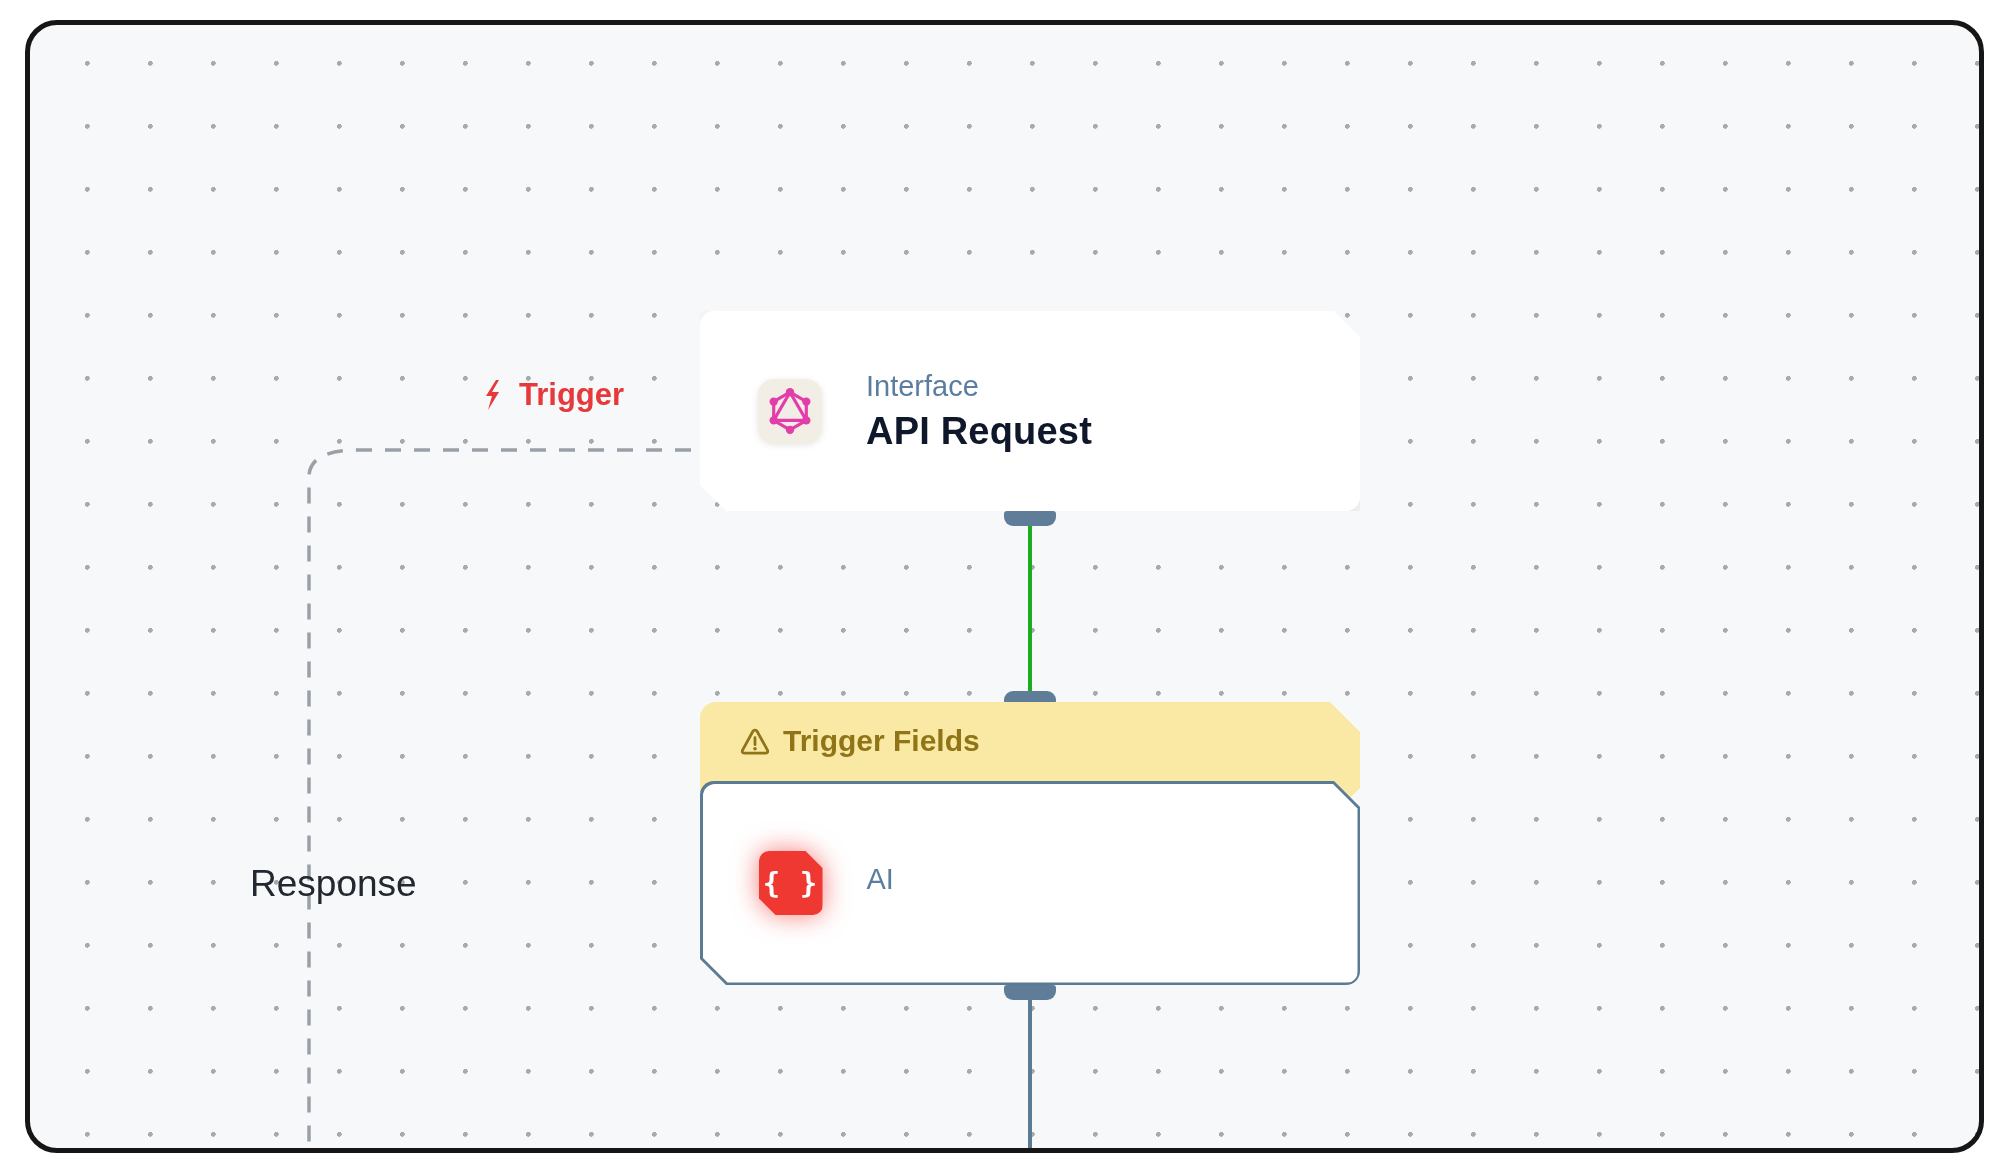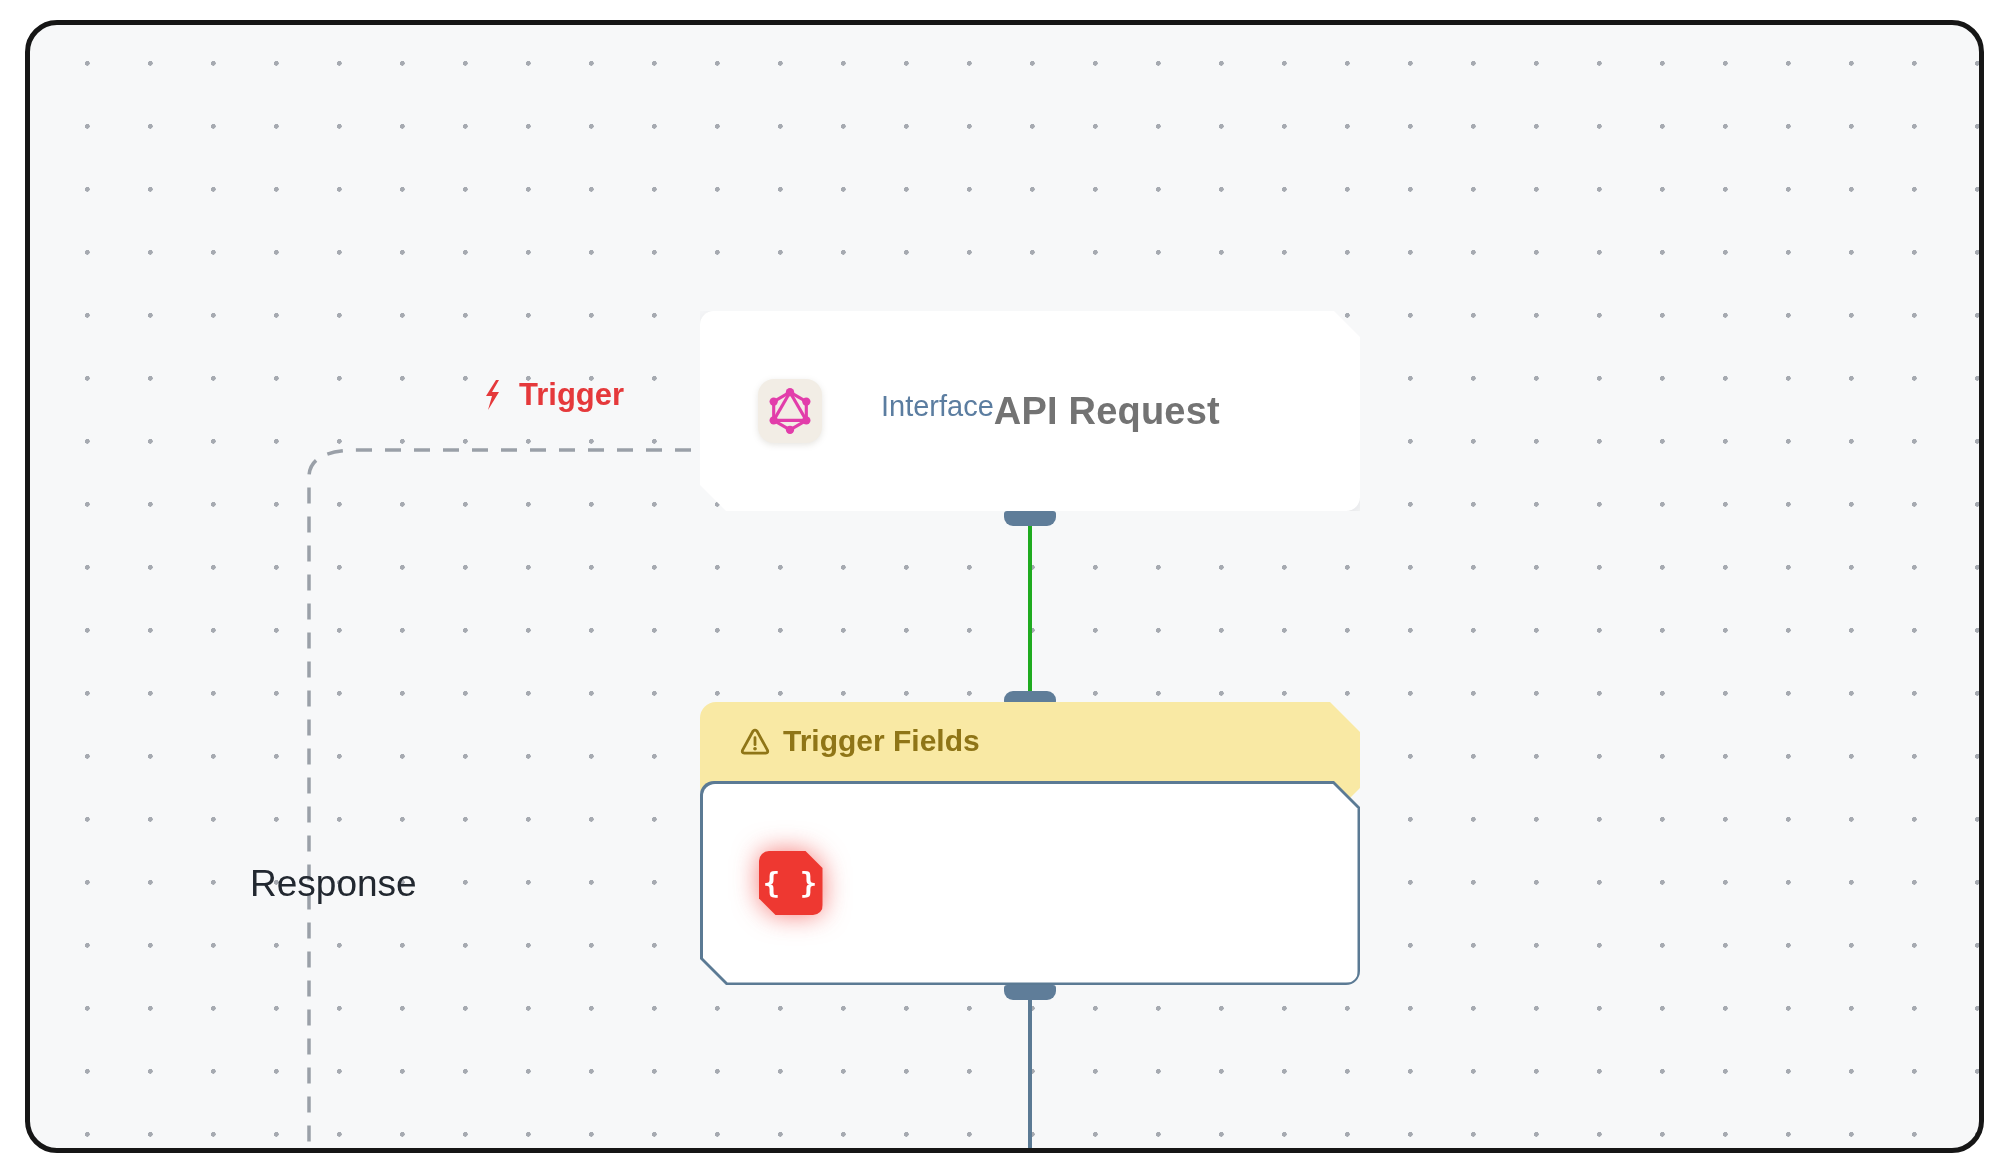--- a/index.html
+++ b/index.html
@@ -49,23 +49,23 @@
     filter:drop-shadow(0 5px 9px rgba(15,23,42,0.10)); }
   .card-api { top:78px; }
   .card-json-outer { position:absolute; left:0; top:79px; width:660px; height:204px;
     background:var(--t-node_border,#5b7a94); border-radius:14px;
     clip-path:polygon(0 0, calc(100% - 26px) 0, 100% 26px, 100% 100%, 26px 100%, 0 calc(100% - 26px)); }
   .card-json-inner { position:absolute; left:2.5px; top:2.5px; right:2.5px; bottom:2.5px; background:#ffffff;
     border-radius:12px;
     clip-path:polygon(0 0, calc(100% - 25px) 0, 100% 25px, 100% 100%, 25px 100%, 0 calc(100% - 25px));
     display:flex; align-items:center; padding-left:56px; }
 
-  .node-texts { margin-left:59px; display:flex; }
+  .node-texts { margin-left:44px; display:flex; flex-direction:column; }
   .node-category { font-size:29px; color:var(--t-category_text,#5b7da0); margin-bottom:7px; }
-  .node-title { font-size:38px; font-weight:700; color:#737373; letter-spacing:0.2px; }
+  .node-title { font-size:38px; font-weight:700; color:#0f172a; letter-spacing:0.2px; }
 
   .icon-box { width:64px; height:64px; border-radius:16px; flex:0 0 auto;
     display:flex; align-items:center; justify-content:center; }
   .graphql-box { background:#f2ede5; box-shadow:0 2px 6px rgba(120,110,90,0.18); }
   .json-box { background:var(--t-json_red,#ee3831); border-radius:10px;
     clip-path:polygon(0 0, calc(100% - 17px) 0, 100% 17px, 100% 100%, 17px 100%, 0 calc(100% - 17px));
     color:#ffffff; font-family:"DejaVu Sans Mono", monospace; font-size:29px; font-weight:700; letter-spacing:1px; }
   .json-glow { filter:drop-shadow(0 0 13px rgba(240,54,48,0.65)); }
 
   
@@ -141,19 +141,20 @@
         </svg>
         <span>Trigger Fields</span>
       </div>
     </div>
     <div class="card-json-outer">
       <div class="card-json-inner">
         <span class="json-glow">
           <span class="icon-box json-box">{ }</span>
         </span>
         <div class="node-texts">
+          <span class="node-category">AI</span>
         </div>
       </div>
     </div>
     <div class="port port-bottom" style="top:283px;"></div>
   </div>
 
 </div>
 
 </body></html>

